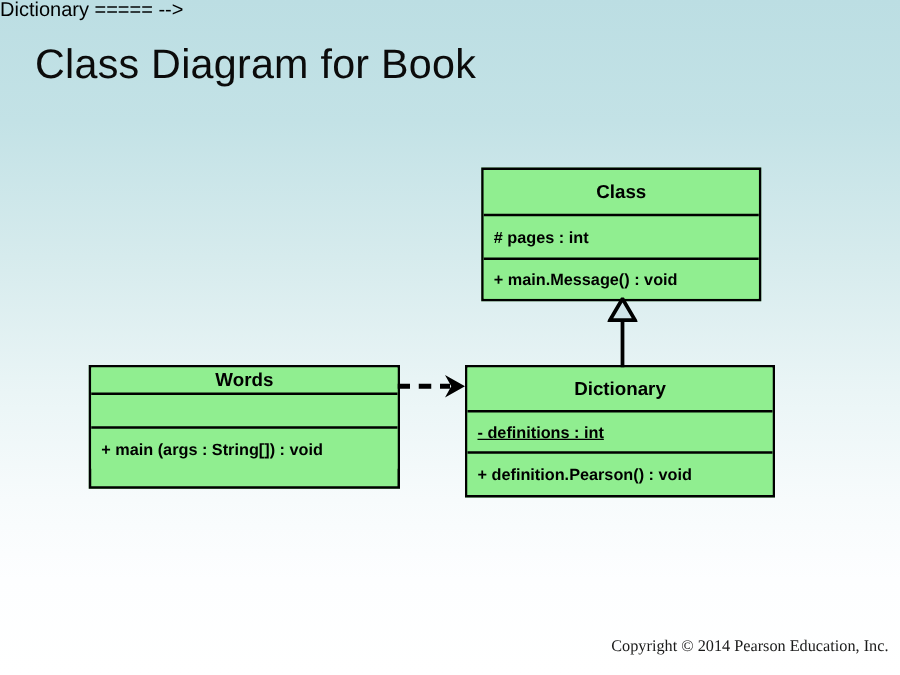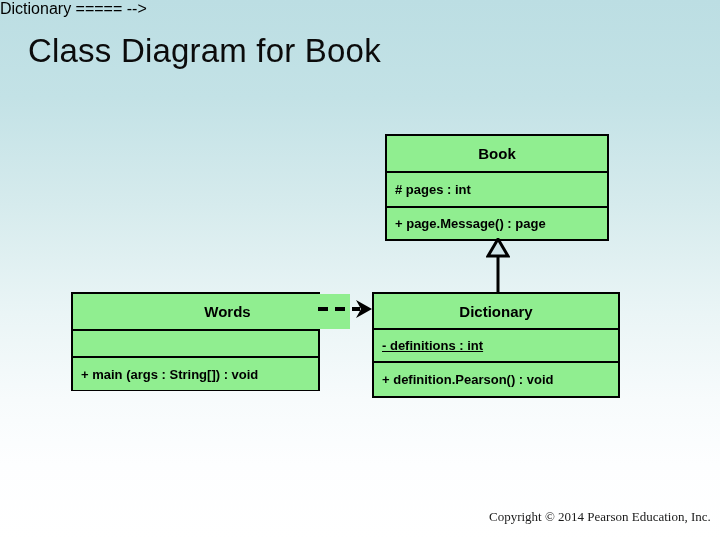--- a/index.html
+++ b/index.html
@@ -83,21 +83,21 @@
   #class-book .c-attrs  { height: 35px; }
   #class-book .c-ops    { height: 33px; }
 
   
   #class-words {
     left: 71px;
     top: 292px;
     width: 249px;
     height: 99px;
   }
-  #class-words .c-name  { height: 35px; margin-left: 32px; }
+  #class-words .c-name  { height: 20px; }
   #class-words .c-attrs { height: 27px; }
   #class-words .c-ops   { height: 34px; }
 
   
   #class-dictionary {
     left: 372px;
     top: 292px;
     width: 248px;
     height: 106px;
   }
@@ -136,23 +136,23 @@
 </style>
 </head>
 <body>
 
 <div id="slide">
 
   <div id="slide-title">Class Diagram for Book</div>
 
   
   <div class="uml-class" id="class-book">
-    <div class="uml-compartment uml-name c-name">Book</div>
+    <div class="uml-compartment uml-name c-name">Class</div>
     <div class="uml-compartment uml-member c-attrs"># pages : int</div>
-    <div class="uml-compartment uml-member c-ops">+ page.Message() : page</div>
+    <div class="uml-compartment uml-member c-ops">+ main.Message() : void</div>
   </div>
 
   
   <div class="uml-class" id="class-words">
     <div class="uml-compartment uml-name c-name">Words</div>
     <div class="uml-compartment uml-member uml-empty c-attrs"></div>
     <div class="uml-compartment uml-member c-ops">+ main (args : String[]) : void</div>
   </div>
 
   

